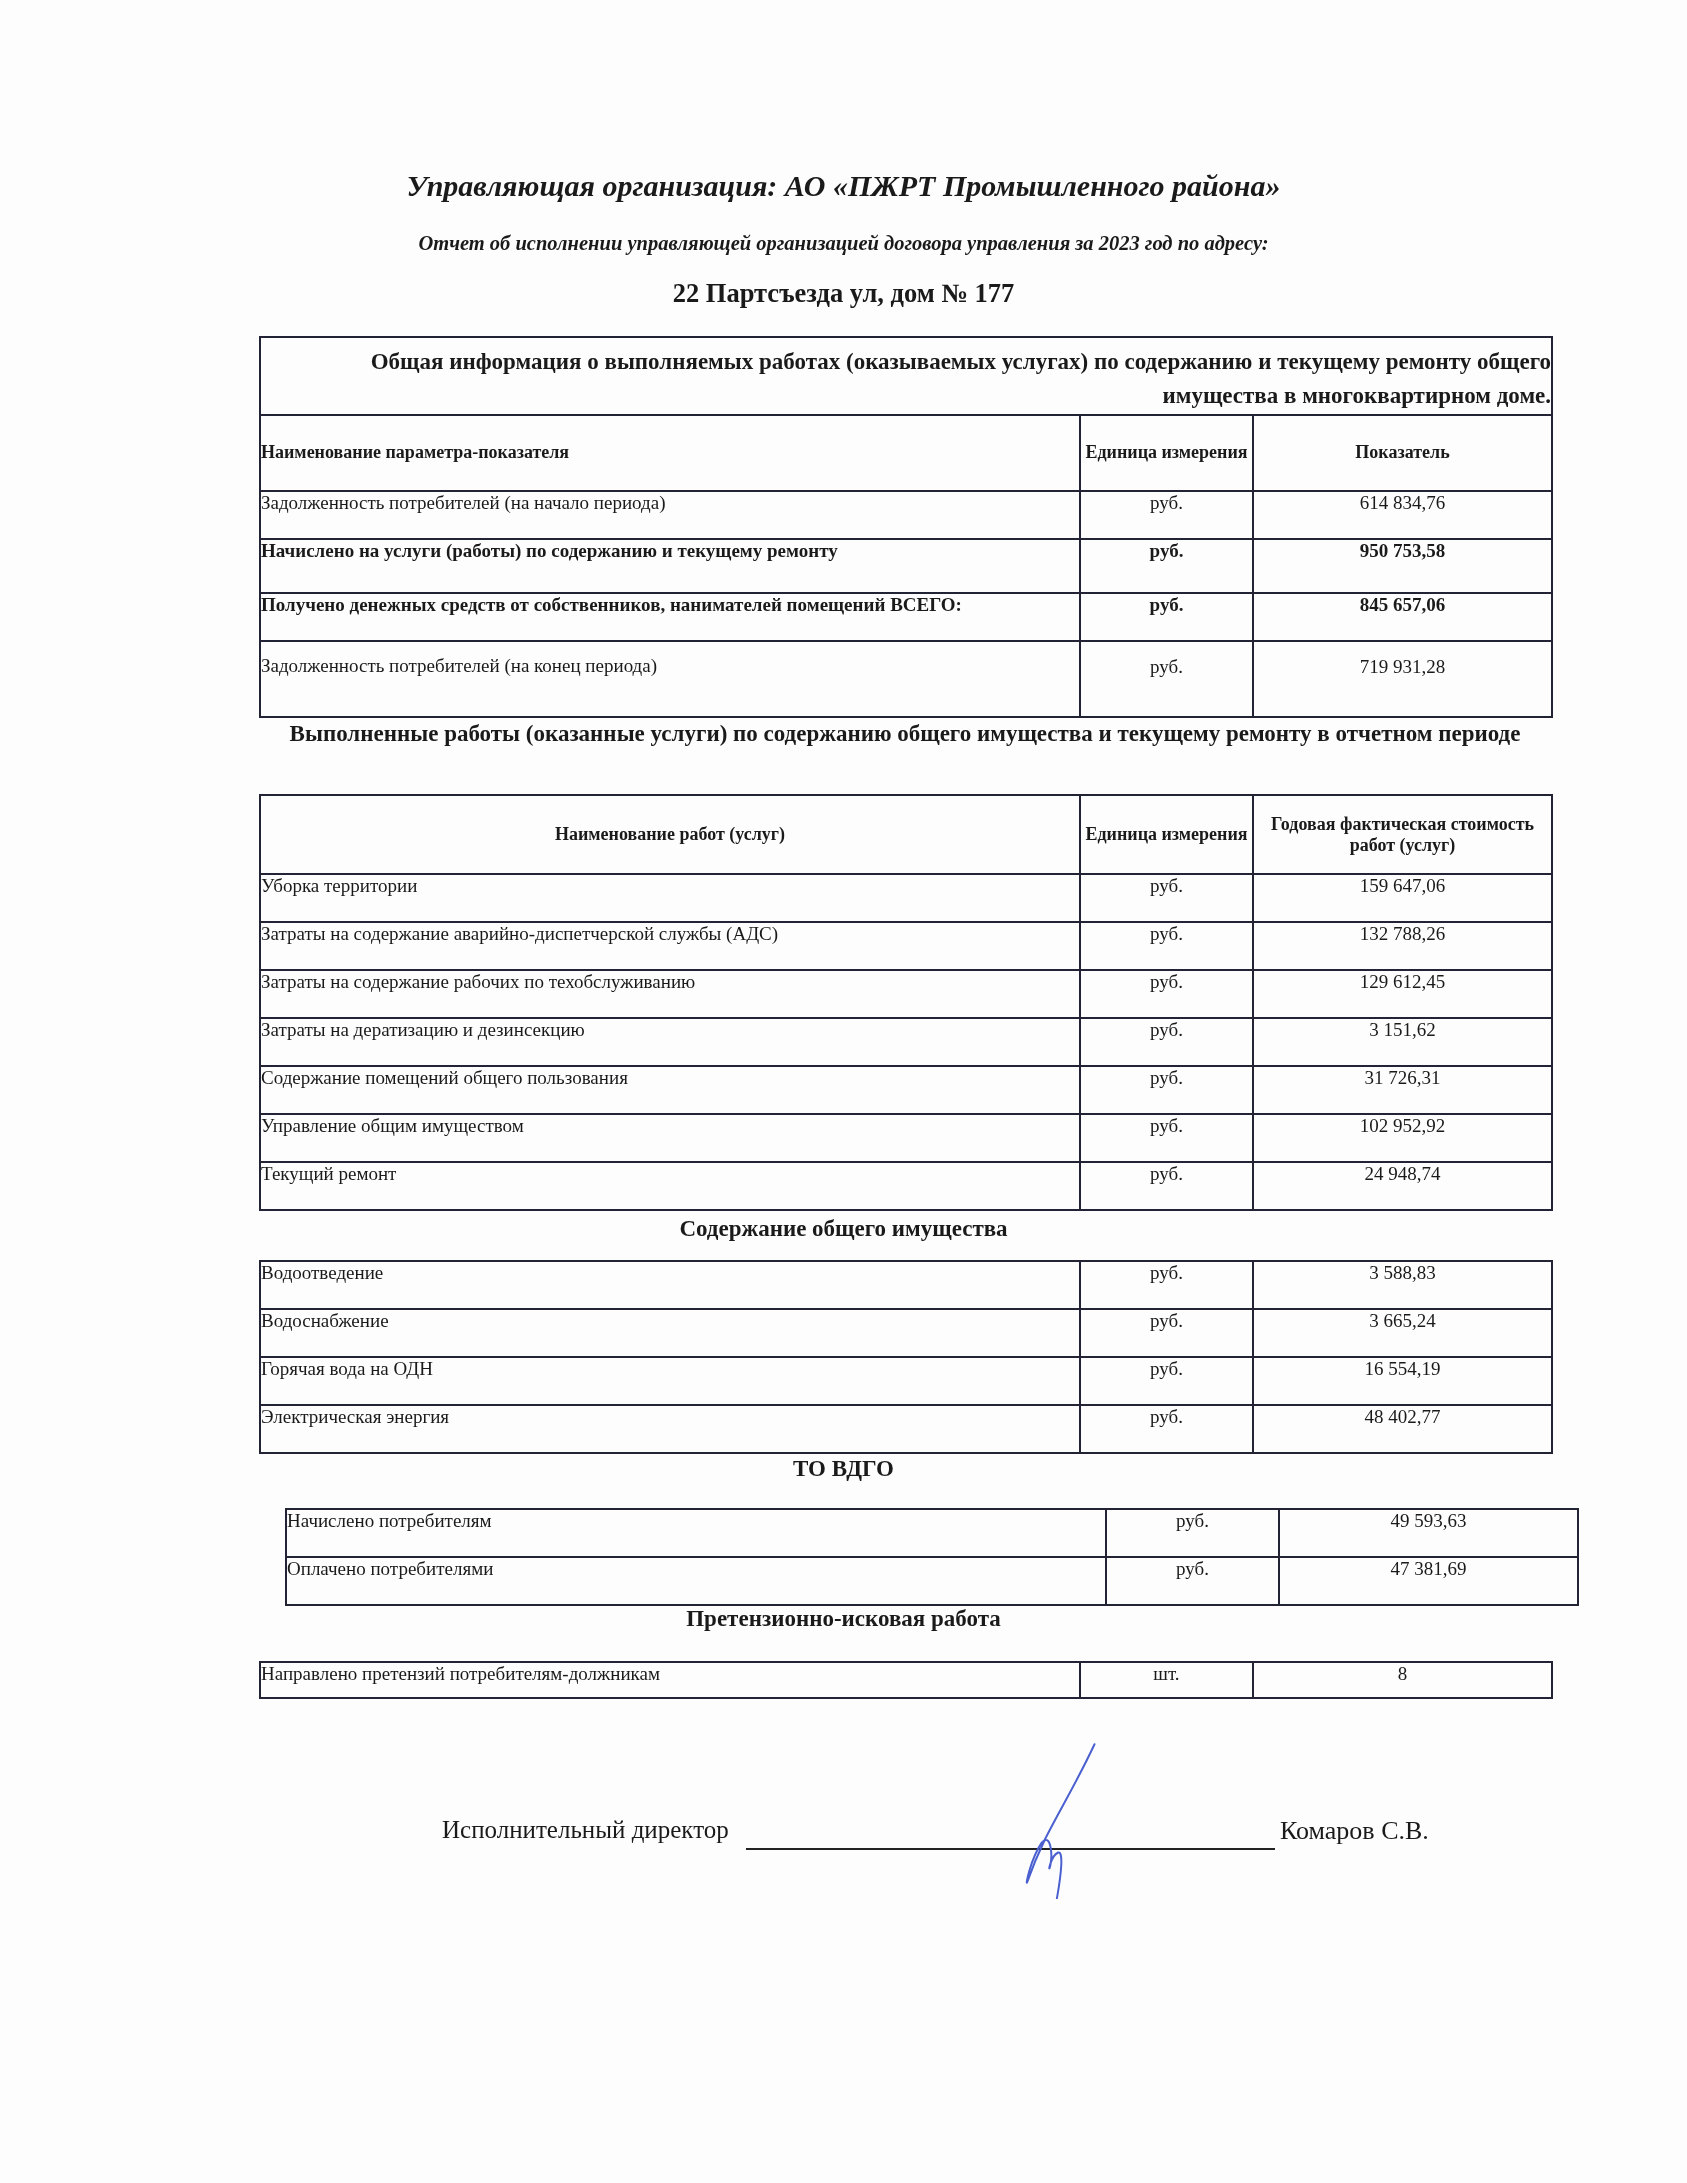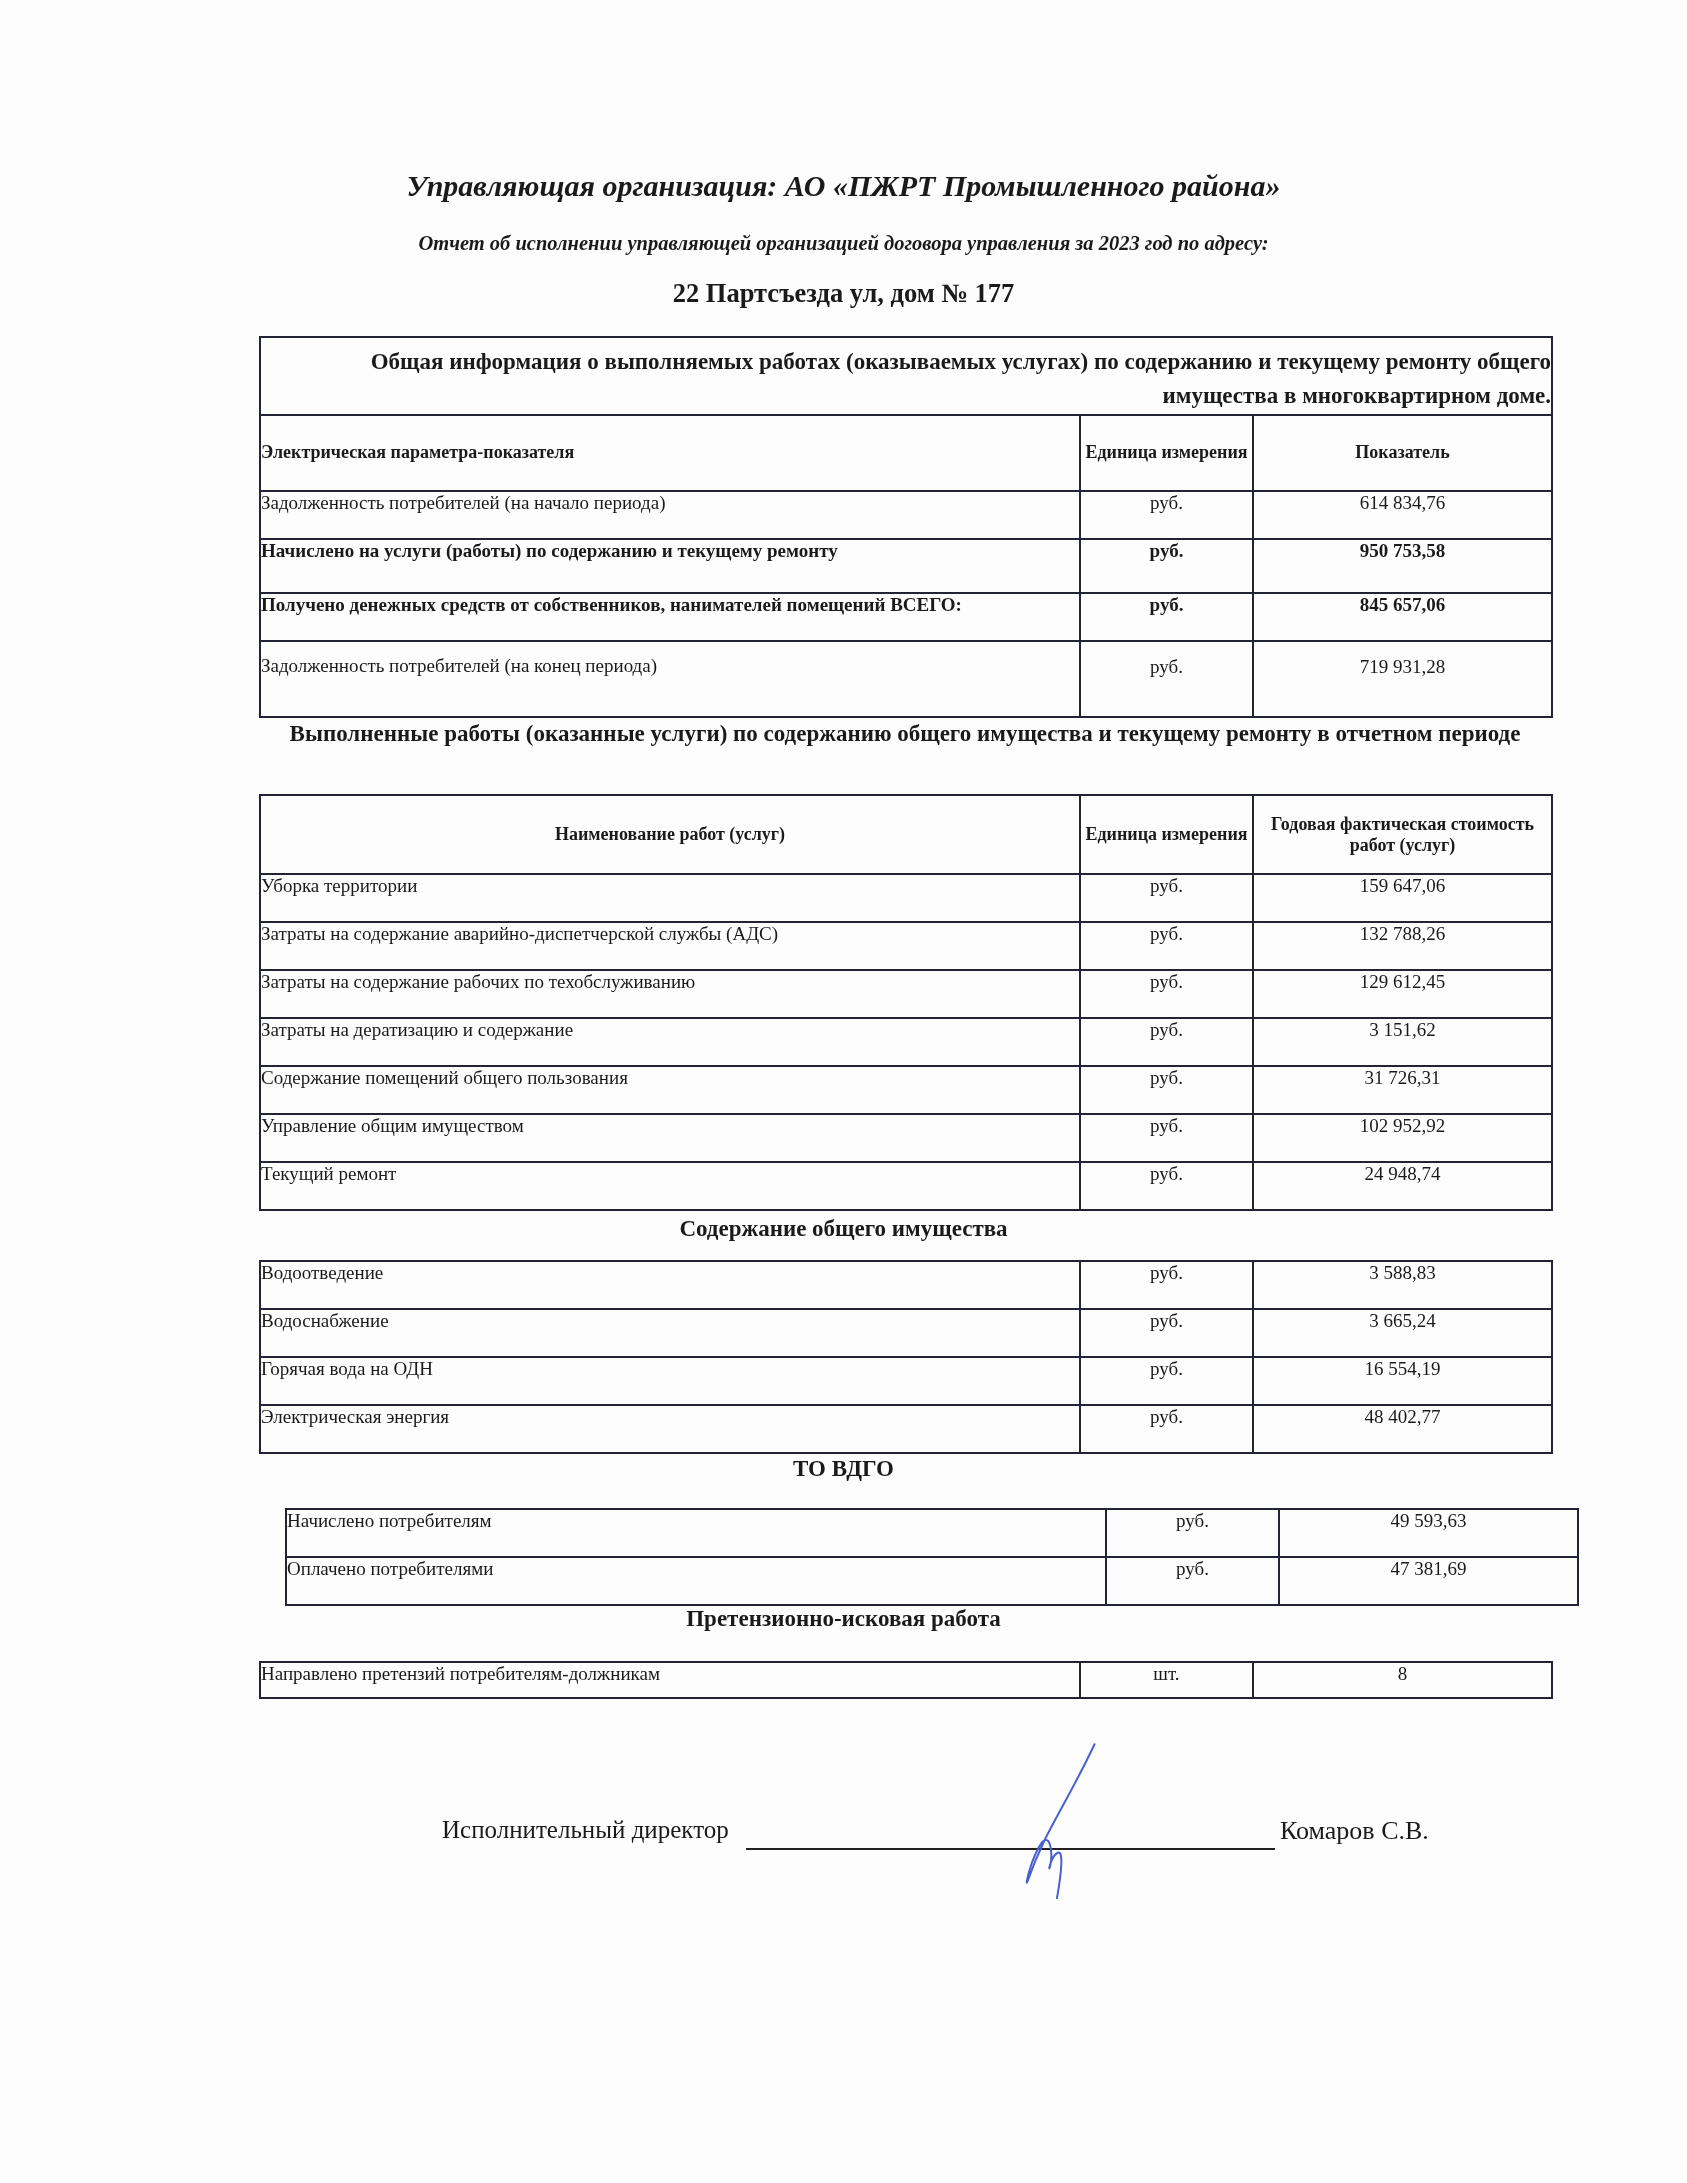--- a/index.html
+++ b/index.html
@@ -57,21 +57,21 @@
   <colgroup>
       <col class="c1">
       <col class="c2">
       <col class="c3">
     </colgroup>
   <tbody>
       <tr style="height:77px;">
     <td colspan="3" class="caption-cell">Общая информация о выполняемых работах (оказываемых услугах) по содержанию и текущему ремонту общего имущества в многоквартирном доме.</td>
   </tr>
   <tr style="height:76px; font-size:18px;">
-    <td class="hdr hdr-left">Электрическая параметра-показателя</td>
+    <td class="hdr hdr-left">Наименование параметра-показателя</td>
     <td class="hdr">Единица измерения</td>
     <td class="hdr">Показатель</td>
   </tr>
   <tr style="height:48px;">
     <td class="cell-name">Задолженность потребителей (на начало периода)</td>
     <td class="cell-unit">руб.</td>
     <td class="cell-val">614 834,76</td>
   </tr>
   <tr class="bold" style="height:54px;">
     <td class="cell-name">Начислено на услуги (работы) по содержанию и текущему ремонту</td>
@@ -114,21 +114,21 @@
     <td class="cell-name">Затраты на содержание аварийно-диспетчерской службы (АДС)</td>
     <td class="cell-unit">руб.</td>
     <td class="cell-val">132 788,26</td>
   </tr>
   <tr style="height:48px;">
     <td class="cell-name">Затраты на содержание рабочих по техобслуживанию</td>
     <td class="cell-unit">руб.</td>
     <td class="cell-val">129 612,45</td>
   </tr>
   <tr style="height:48px;">
-    <td class="cell-name">Затраты на дератизацию и содержание</td>
+    <td class="cell-name">Затраты на дератизацию и дезинсекцию</td>
     <td class="cell-unit">руб.</td>
     <td class="cell-val">3 151,62</td>
   </tr>
   <tr style="height:48px;">
     <td class="cell-name">Содержание помещений общего пользования</td>
     <td class="cell-unit">руб.</td>
     <td class="cell-val">31 726,31</td>
   </tr>
   <tr style="height:48px;">
     <td class="cell-name">Управление общим имуществом</td>

